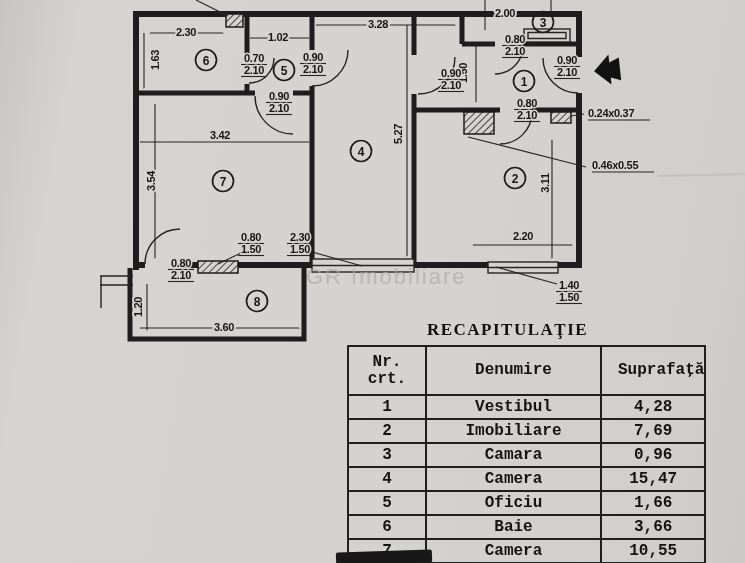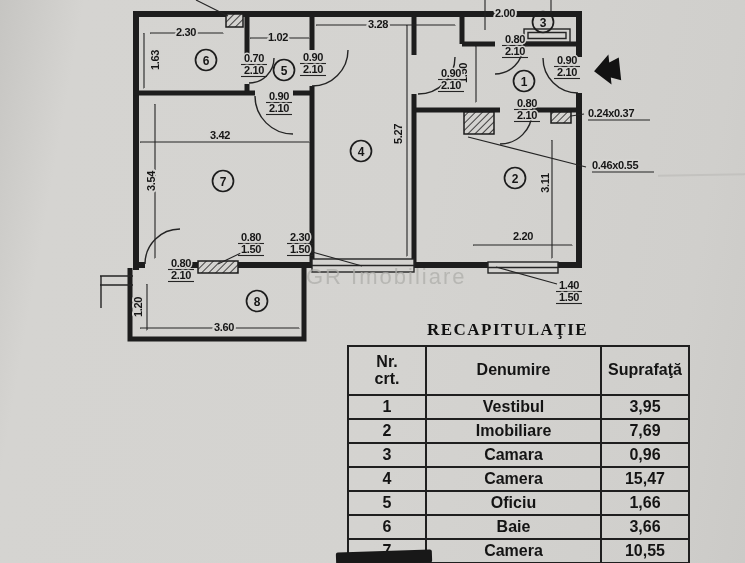--- a/index.html
+++ b/index.html
@@ -22,25 +22,25 @@
           paint-order:stroke;stroke:#d4d3d0;stroke-width:4px;stroke-linejoin:round;}
   .fractxt{font:bold 11px "Liberation Sans",sans-serif;letter-spacing:-0.3px;
           paint-order:stroke;stroke:#d4d3d0;stroke-width:3px;stroke-linejoin:round;}
   .roomnum{font:bold 12px "Liberation Sans",sans-serif;}
   .wm{font:22px "Liberation Sans",sans-serif;fill:#aeadaa;fill-opacity:.75;letter-spacing:2px;}
   #recap-title{
     position:absolute;left:336px;top:320px;width:343px;text-align:center;
     font:bold 17px "Liberation Serif",serif;letter-spacing:1.5px;color:#111;
   }
   #recap{position:absolute;left:347px;top:345px;border-collapse:collapse;
-    font-family:Liberation Sans, sans-serif;color:#141414;table-layout:fixed;}
+    font-family:Liberation Mono, monospace;color:#141414;table-layout:fixed;}
   #recap td,#recap th{border:2px solid #1f1f1f;text-align:center;padding:0;line-height:1.05;}
   #recap th{font-weight:bold;font-size:16px;height:47px;}
   #recap td{font-size:16px;height:22px;font-weight:600;}
-  #recap .c-nr{width:76px;} #recap .c-den{width:173px;} #recap .c-sup{width:86px;}
+  #recap .c-nr{width:76px;} #recap .c-den{width:173px;} #recap .c-sup{width:86px;padding-left:16px;}
   #blob{position:absolute;left:336px;top:551px;width:96px;height:13px;background:#181818;
         transform:rotate(-2deg);border-radius:2px;}
   #fold{position:absolute;left:658px;top:174px;width:87px;height:2px;background:#c3c2bf;transform:rotate(-1deg);}
 </style>
 </head>
 <body>
 
 <svg id="plan" width="745" height="563" viewBox="0 0 745 563">
   <defs>
     <pattern id="hatch" width="5" height="5" patternTransform="rotate(45)" patternUnits="userSpaceOnUse">
@@ -222,21 +222,21 @@
   <tbody>
       <tr>
     <th class="c-nr" style="white-space:pre-line">Nr.
 crt.</th>
     <th class="c-den">Denumire</th>
     <th class="c-sup">Suprafaţă</th>
   </tr>
   <tr>
     <td>1</td>
     <td>Vestibul</td>
-    <td>3,95</td>
+    <td>4,28</td>
   </tr>
   <tr>
     <td>2</td>
     <td>Imobiliare</td>
     <td>7,69</td>
   </tr>
   <tr>
     <td>3</td>
     <td>Camara</td>
     <td>0,96</td>

